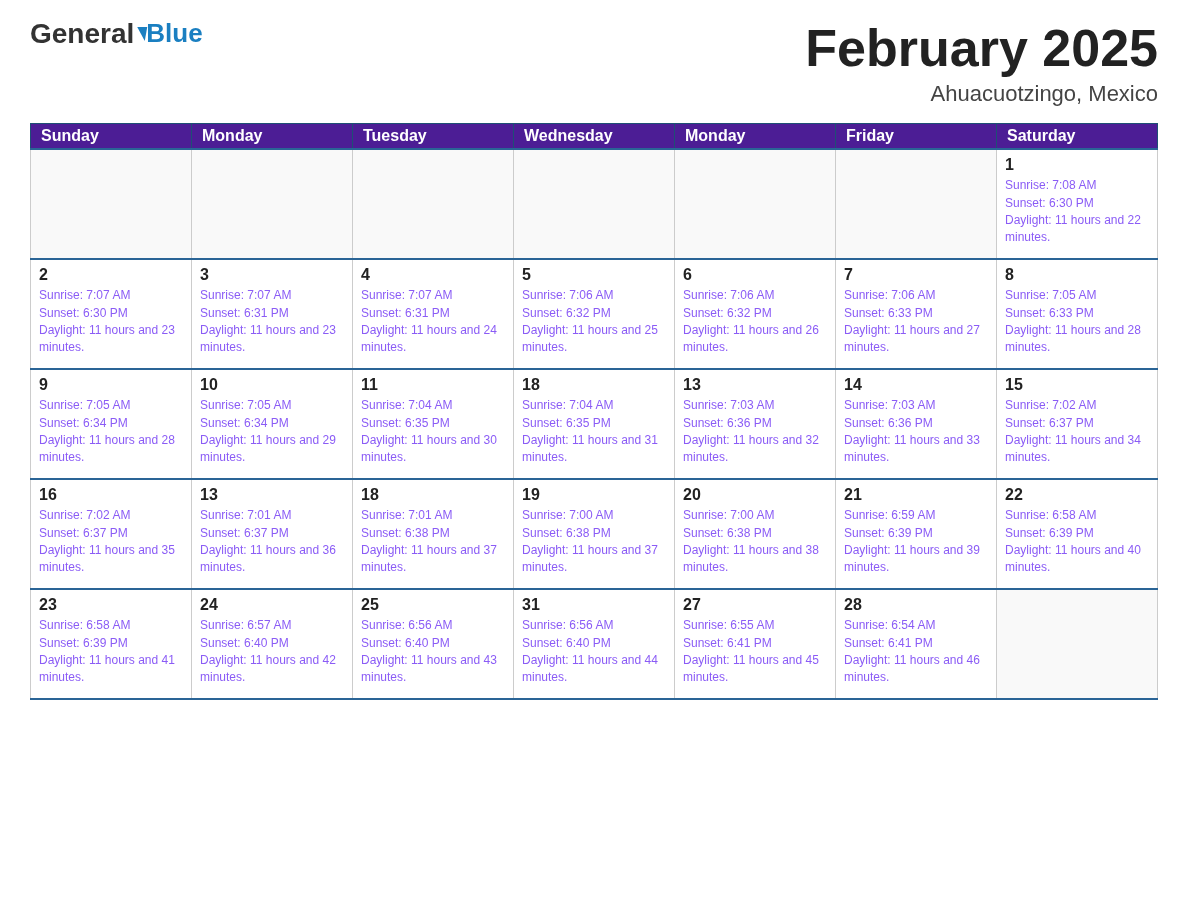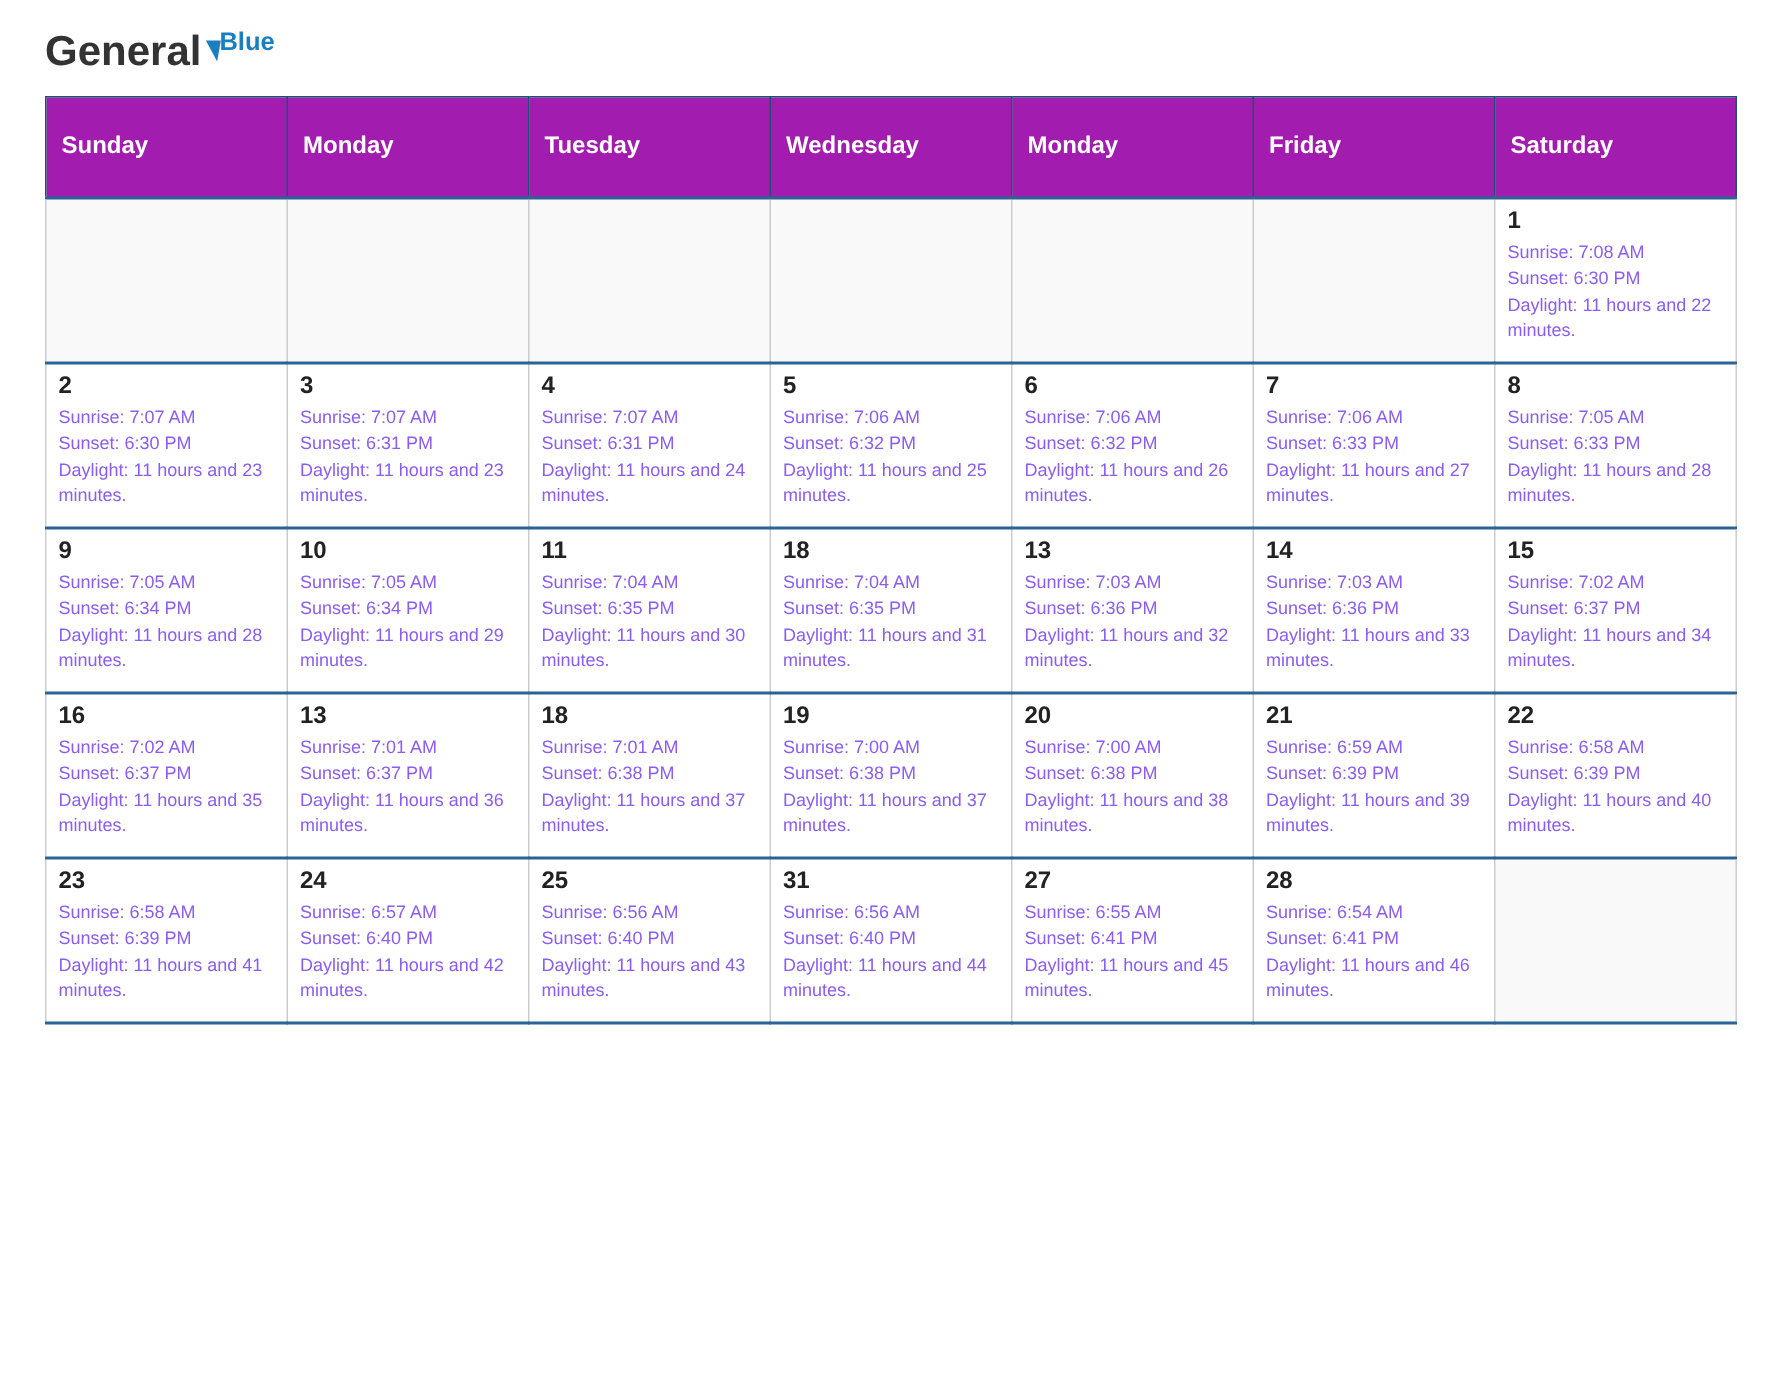--- a/index.html
+++ b/index.html
@@ -35,21 +35,21 @@
       border-top: 14px solid #1a7fc1;
       display: inline-block;
       margin-left: 2px;
       transform: skewX(-10deg);
     }
     .logo-line {
       display: flex;
       align-items: center;
     }
     .logo-subtext {
-      font-size: 17px;
+      font-size: 26px;
       font-weight: bold;
       color: #1a7fc1;
       margin-top: -2px;
     }
     .title-block {
       text-align: right;
     }
     .month-title {
       font-size: 52px;
       font-weight: bold;
@@ -60,25 +60,25 @@
       font-size: 22px;
       color: #444;
       margin-top: 4px;
     }
     .calendar {
       width: 100%;
       border-collapse: collapse;
       border: 1px solid #aaa;
     }
     .calendar th {
-      background-color: #a21caf;
+      background-color: #4c1d95;
       color: #fff;
       font-size: 16px;
       font-weight: bold;
-      padding: 24px 10px;
+      padding: 3px 10px;
       text-align: left;
       border: 1px solid #1e4f75;
     }
     .calendar td {
       vertical-align: top;
       border: 1px solid #ccc;
       padding: 6px 8px;
       width: 14.28%;
       min-height: 110px;
       height: 110px;
@@ -105,20 +105,24 @@
 </head>
 <body>
 
 <div class="header">
   <div class="logo">
     <div class="logo-line">
       <span class="logo-text">General</span>
       <span class="logo-arrow"></span>
     </div>
     <span class="logo-subtext">Blue</span>
+  </div>
+  <div class="title-block">
+    <div class="month-title">February 2025</div>
+    <div class="location">Ahuacuotzingo, Mexico</div>
   </div>
 </div>
 
 <table class="calendar">
   <thead>
     <tr>
     <th>Sunday</th>
         <th>Monday</th>
         <th>Tuesday</th>
         <th>Wednesday</th>

